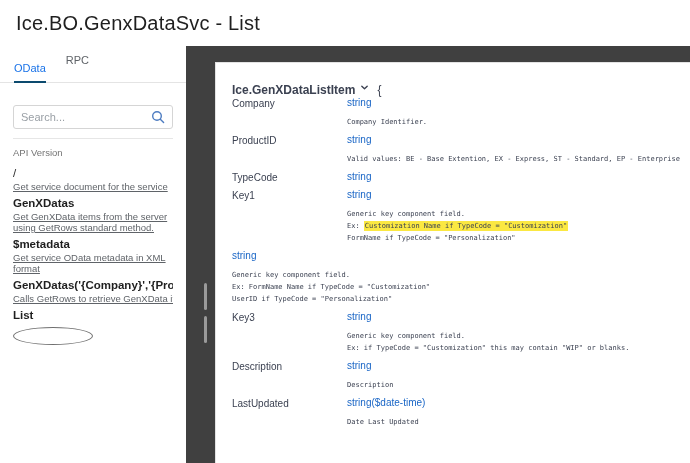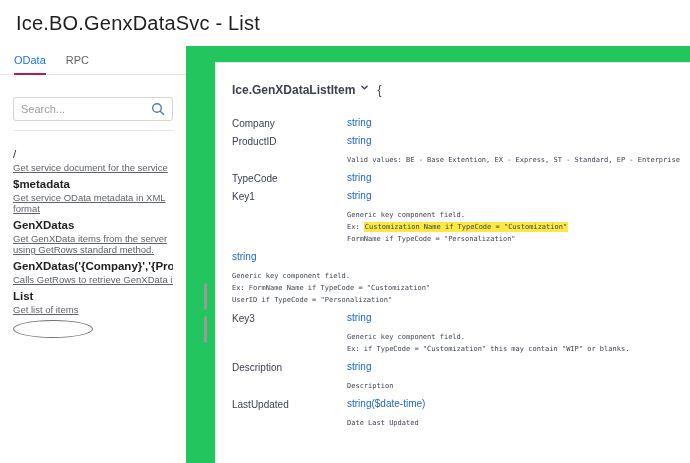--- a/index.html
+++ b/index.html
@@ -1,34 +1,34 @@
 <!DOCTYPE html>
 <html><head>
 <meta charset="utf-8">
 <style>
   * { margin:0; padding:0; box-sizing:border-box; }
   html,body { background:#e8e8e8; }
   .screen {
     position:relative; width:690px; height:463px; overflow:hidden;
-    background:#22c55e; font-family:"Liberation Sans", sans-serif;
+    background:#404040; font-family:"Liberation Sans", sans-serif;
   }
   
   .header {
     position:absolute; top:0; left:0; right:0; height:46px; background:#ffffff;
     display:flex; align-items:center; padding-left:16px;
   }
   .page-title { font-size:20px; font-weight:400; color:#1f1f1f; letter-spacing:0.2px; }
 
   
   .sidebar {
     position:absolute; left:0; top:46px; width:186px; bottom:0; background:#ffffff; overflow:hidden;
   }
   .tabs { display:flex; gap:20px; padding:8px 14px 0; border-bottom:1px solid #e4e4e4; }
   .tab { font-size:11px; color:#5f6368; padding-bottom:7px; cursor:pointer; }
-  .tab.active { color:#1a73e8; border-bottom:2px solid #be185d; margin-bottom:-1px; }
+  .tab.active { color:#1a73e8; border-bottom:2px solid #0c4a6e; margin-bottom:-1px;margin-top:8px; }
 
   .search-box {
     margin:22px 13px 9px; height:24px; border:1px solid #d5d5d5; border-radius:3px;
     display:flex; align-items:center; padding:0 7px; background:#fff;
   }
   .search-box input {
     border:0; outline:0; flex:1; font-size:11px; color:#333; min-width:0;
     font-family:"Liberation Sans", sans-serif;
   }
   .search-box input::placeholder { color:#9aa0a6; }
@@ -61,21 +61,21 @@
   .scroll-thumb { position:absolute; left:204px; width:3px; background:#9a9a9a; border-radius:3px; }
   .scroll-thumb.a { top:283px; height:27px; }
   .scroll-thumb.b { top:316px; height:27px; }
 
   
   .main {
     position:absolute; left:215px; top:62px; right:0; bottom:0; background:#ffffff;
     border:1px solid #e3e3e3; border-right:0; border-bottom:0;
     padding:20px 6px 0 16px; overflow:hidden;
   }
-  .model-title-row { display:flex; align-items:flex-start; gap:5px; margin-bottom:20px; cursor:pointer; }
+  .model-title-row { display:flex; align-items:flex-start; gap:5px; margin-bottom:0; cursor:pointer; }
   .model-title { font-size:12px; font-weight:700; color:#3b4151; }
   .brace { font-size:12px; color:#3b4151; margin-left:3px; }
 
   .prop-row { display:grid; grid-template-columns:115px 1fr; margin-bottom:6px; }
   .prop-name { font-size:10px; color:#3b4151; padding-top:1px; }
   .prop-type { font-size:10px; color:#1a66c6; line-height:12px; }
   .prop-desc { margin-top:7px; }
   .desc-line {
     font-family:"DejaVu Sans Mono","Liberation Mono",monospace;
     font-size:7px; line-height:12px; color:#3b4151; white-space:nowrap;
@@ -99,42 +99,42 @@
 
     <div class="search-box">
       <input type="text" placeholder="Search..." style="">
       <svg width="14" height="14" viewBox="0 0 14 14">
         <circle cx="6" cy="6" r="4.3" fill="none" stroke="#4d7cc1" stroke-width="1.4"></circle>
         <line x1="9.3" y1="9.3" x2="12.6" y2="12.6" stroke="#4d7cc1" stroke-width="1.4" stroke-linecap="round"></line>
       </svg>
     </div>
 
     <div class="api-version">
+      <div class="api-label">API Version</div>
     </div>
 
     <div class="service-list" id="service-list">
         <div class="svc-item">
           <div class="svc-name">/</div>
           <div class="svc-desc">Get service document for the service</div>
         </div>
         <div class="svc-item">
+          <div class="svc-name bold">GenXDatas</div>
+          <div class="svc-desc">Get GenXData items from the server using GetRows standard method.</div>
+        </div>
+        <div class="svc-item">
           <div class="svc-name bold">$metadata</div>
           <div class="svc-desc">Get service OData metadata in XML format</div>
-        </div>
-        <div class="svc-item">
-          <div class="svc-name bold">GenXDatas</div>
-          <div class="svc-desc">Get GenXData items from the server using GetRows standard method.</div>
         </div>
         <div class="svc-item clip">
           <div class="svc-name bold">GenXDatas('{Company}','{Product</div>
           <div class="svc-desc">Calls GetRows to retrieve GenXData ite</div>
         </div>
         <div class="svc-item">
           <div class="svc-name bold">List</div>
-          <div class="svc-desc">Get list of items</div>
         </div>
       </div>
 
     <div class="oval"></div>
   </div>
 
   <div class="scroll-thumb a"></div>
   <div class="scroll-thumb b"></div>
 
   <div class="main">
@@ -143,20 +143,23 @@
       <svg width="9" height="9" viewBox="0 0 10 10">
         <polyline points="2,3.5 5,6.5 8,3.5" fill="none" stroke="#3b4151" stroke-width="1.5" stroke-linecap="round" stroke-linejoin="round"></polyline>
       </svg>
       <span class="brace">{</span>
     </div>
     <div id="model-props">
         <div class="prop-row">
           <div class="prop-name">Company</div>
           <div>
             <div class="prop-type">string</div>
+            <div class="prop-desc">
+              <div class="desc-line"><span>Company Identifier.</span></div>
+            </div>
           </div>
         </div>
         <div class="prop-row">
           <div class="prop-name">ProductID</div>
           <div>
             <div class="prop-type">string</div>
             <div class="prop-desc">
               <div class="desc-line"><span>Valid values: BE - Base Extention, EX - Express, ST - Standard, EP - Enterprise</span></div>
             </div>
           </div>

